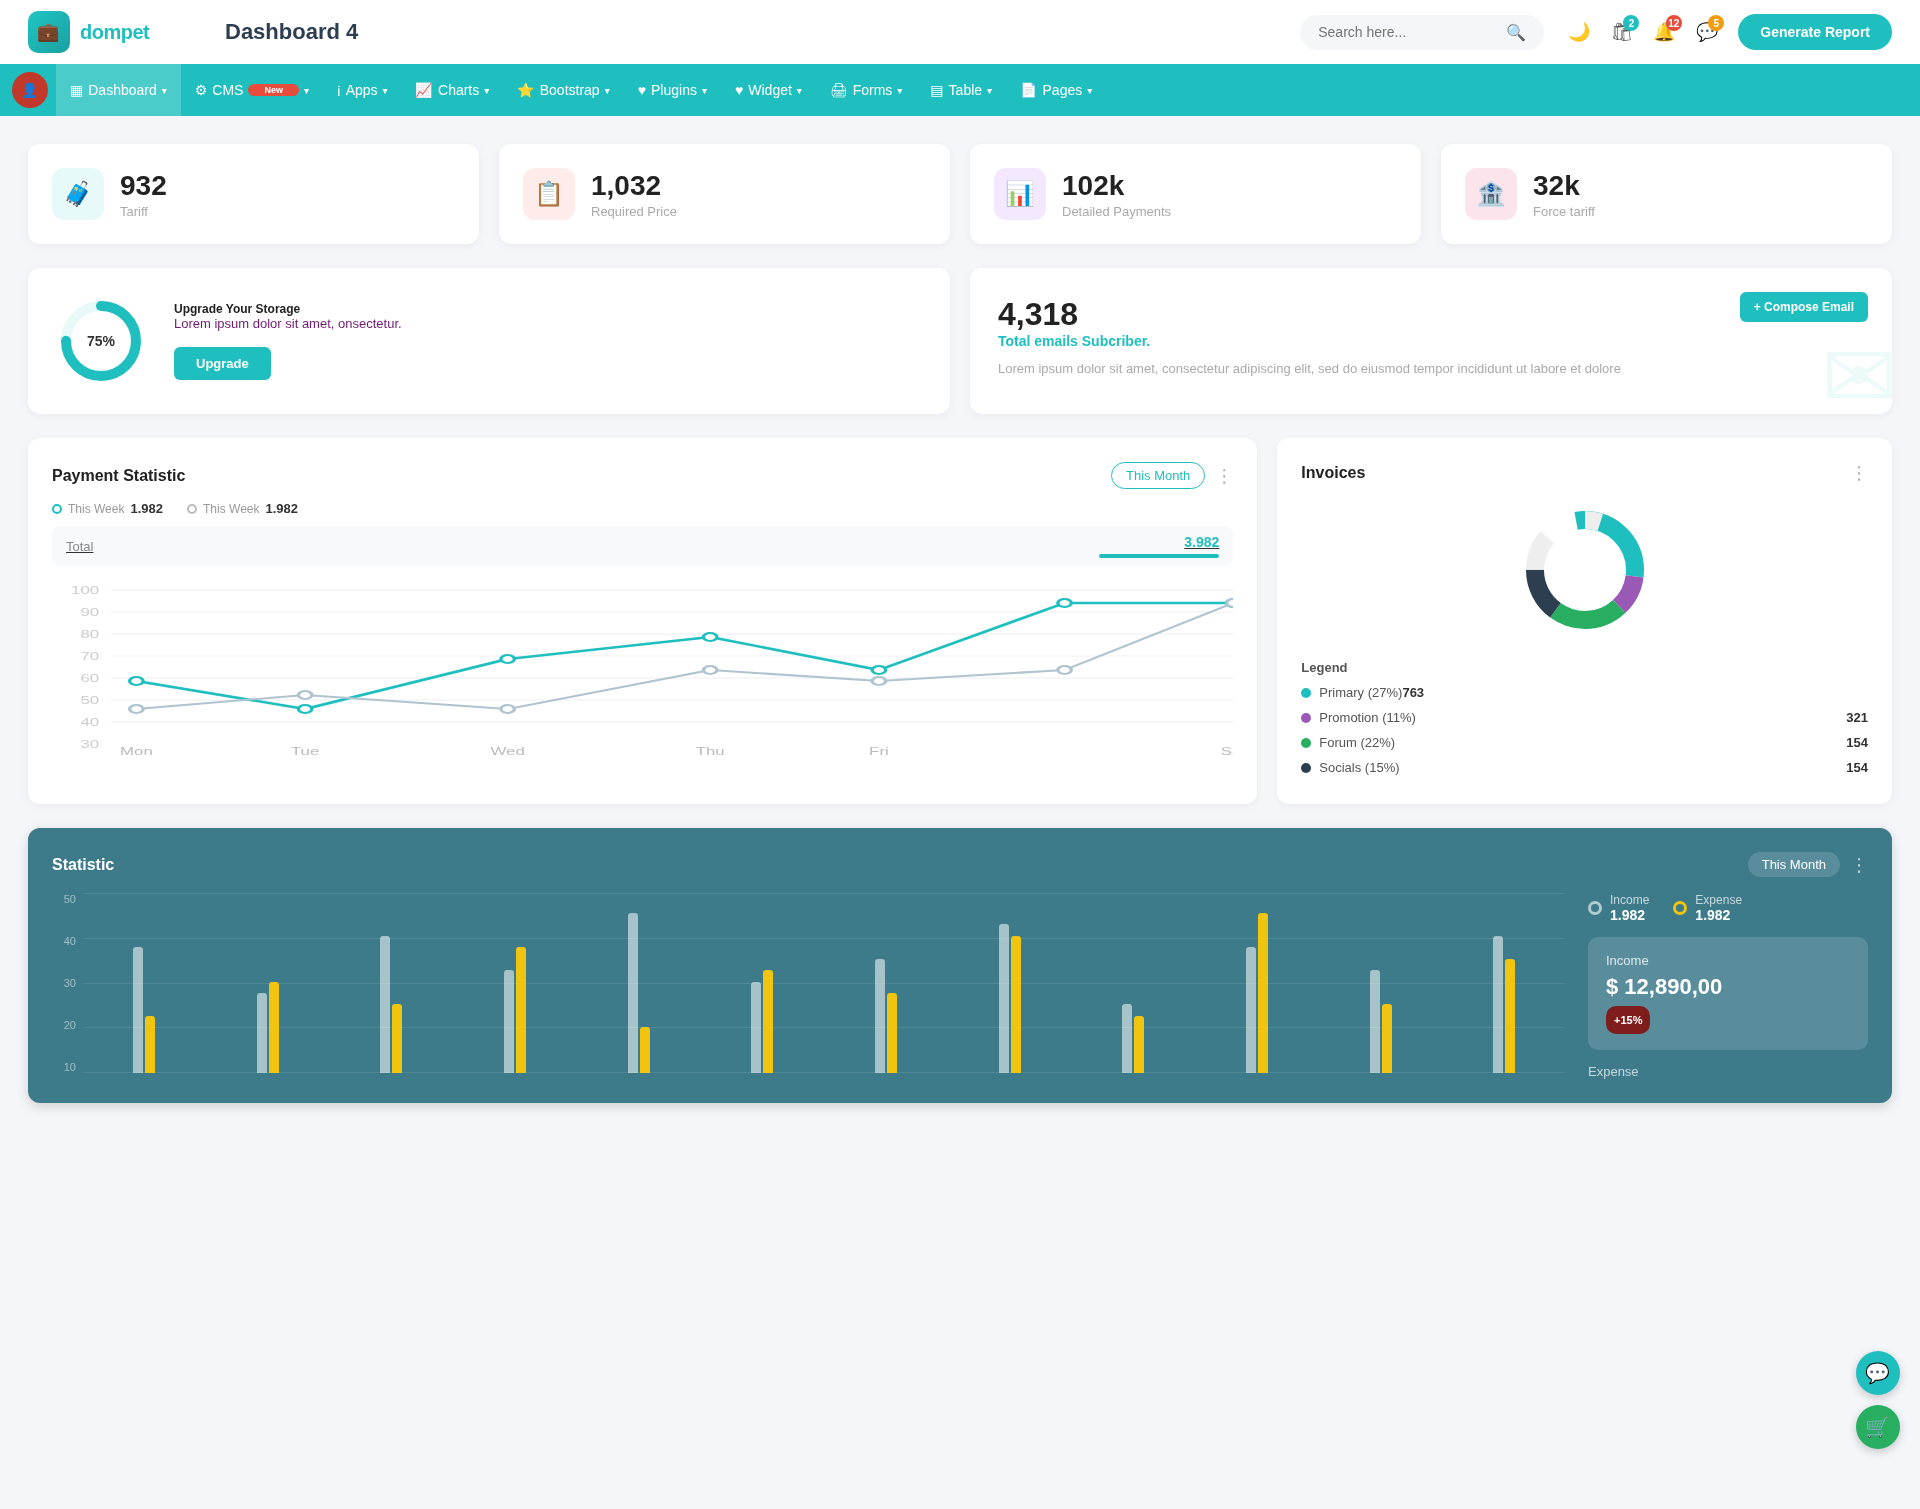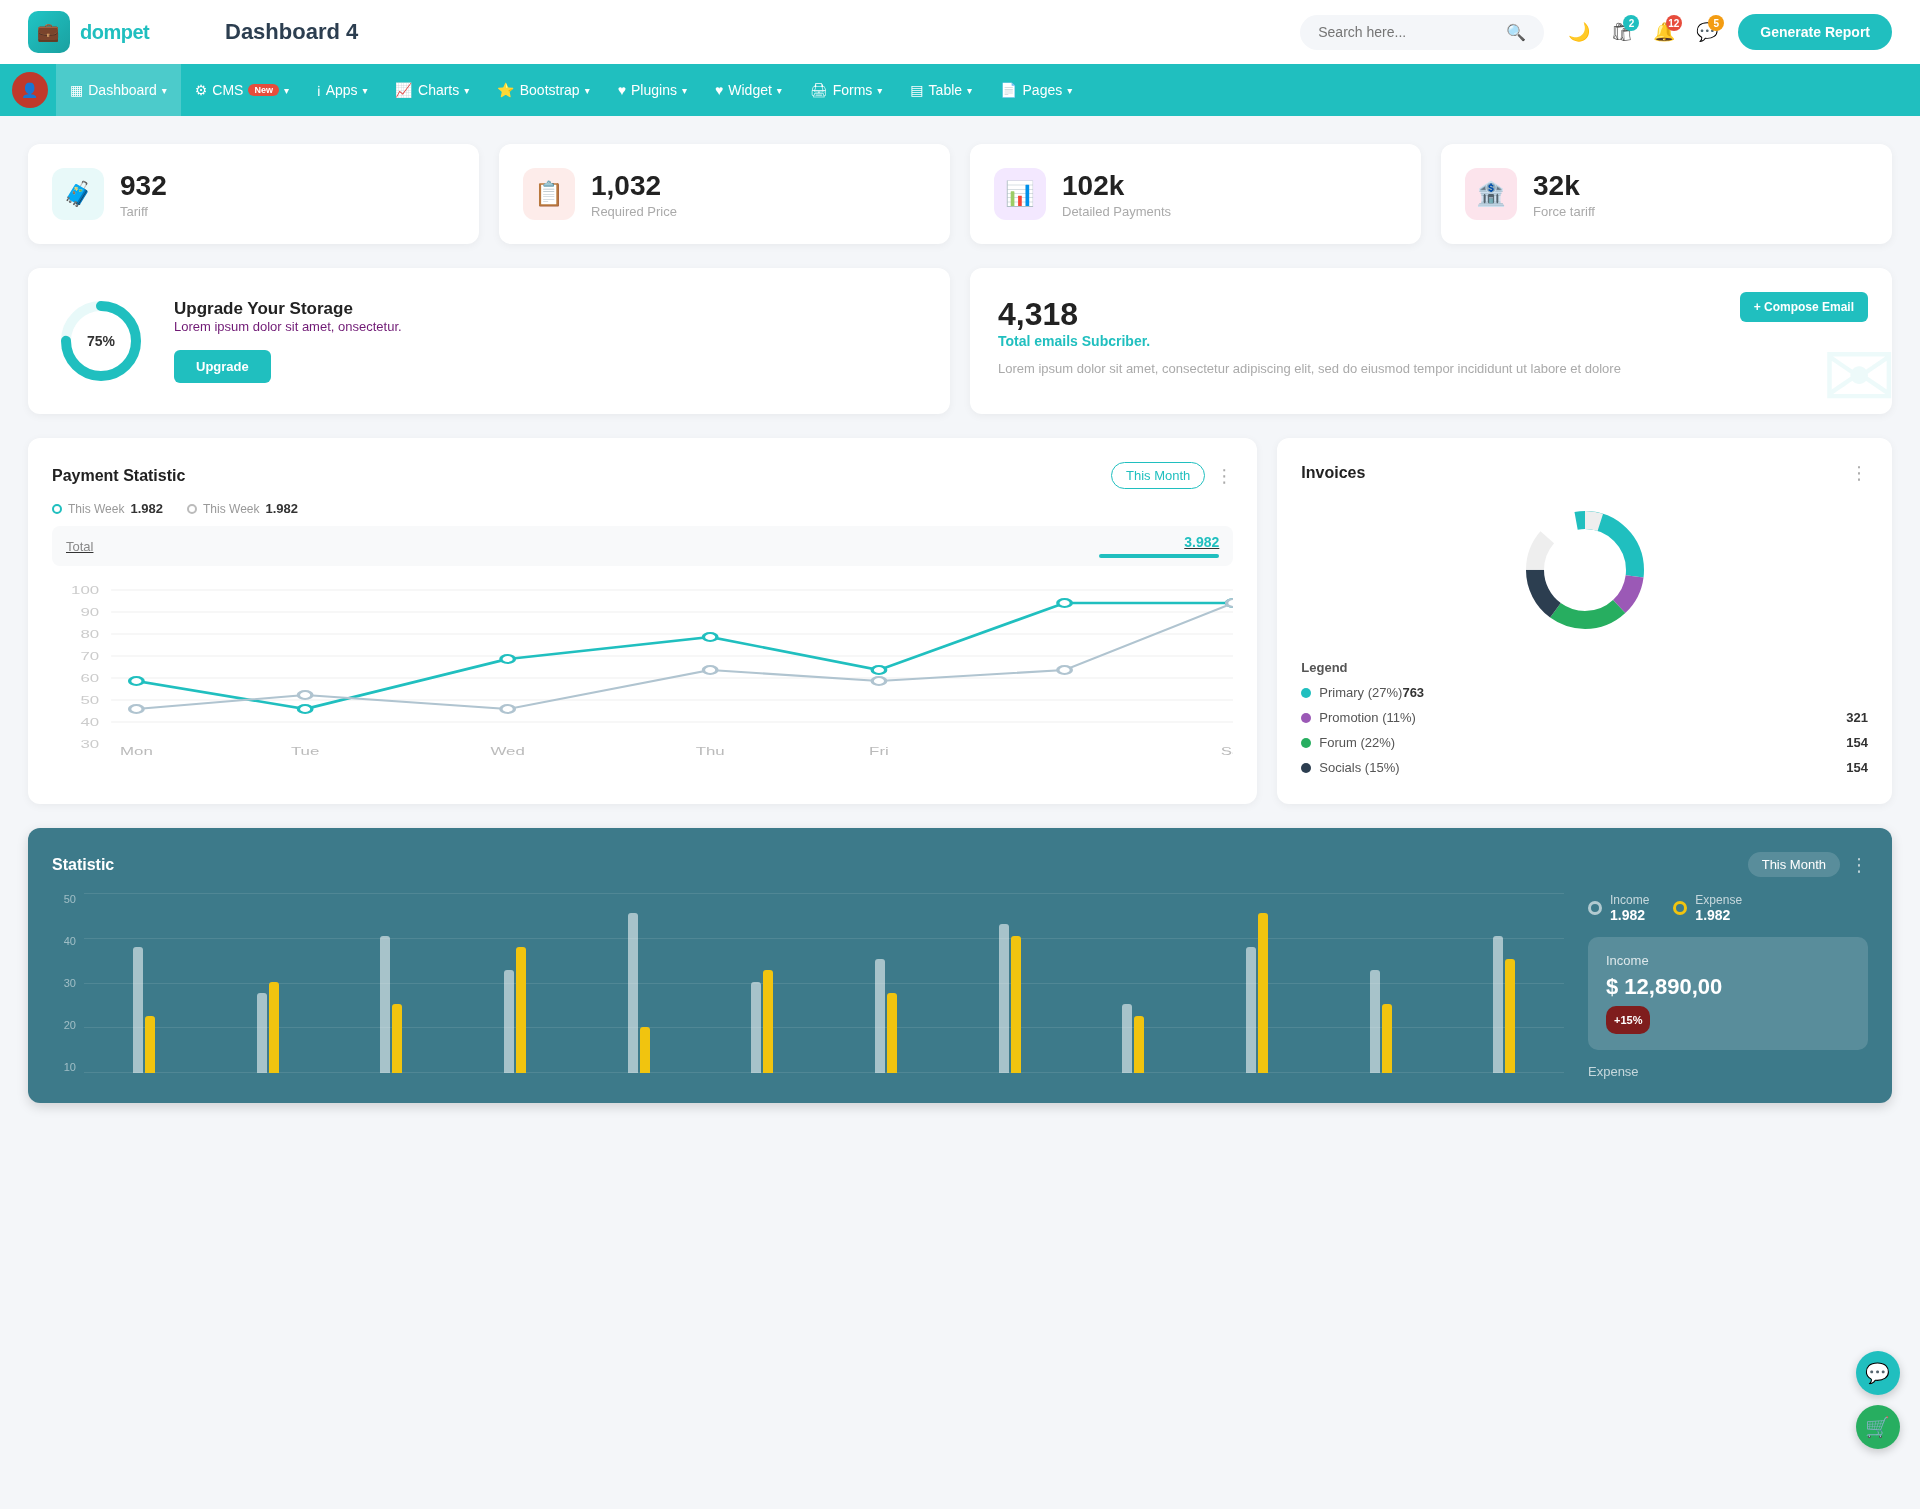--- a/index.html
+++ b/index.html
@@ -39,21 +39,21 @@
 <nav style="background:#20bfbf;display:flex;align-items:center;padding:0 12px;height:52px;overflow-x:auto;">
   <div style="width:36px;height:36px;border-radius:50%;background:#c0392b;margin-right:8px;display:flex;align-items:center;justify-content:center;color:#fff;font-size:14px;flex-shrink:0;">👤</div>
   <div style="display:flex;align-items:center;gap:5px;color:#fff;padding:0 14px;height:52px;cursor:pointer;font-size:14px;font-weight:500;white-space:nowrap;background:rgba(255,255,255,0.2);">
     <span>▦</span>
     <span>Dashboard</span>
     <span style="font-size:10px;">▾</span>
   </div>
   <div style="display:flex;align-items:center;gap:5px;color:#fff;padding:0 14px;height:52px;cursor:pointer;font-size:14px;font-weight:500;white-space:nowrap;">
     <span>⚙</span>
     <span>CMS</span>
-    <span style="background:#e74c3c;color:#fff;font-size:9px;font-weight:700;padding:1px 6px;border-radius:8px;">New</span>
+    <span style="background:#e74c3c;color:#fff;font-size:9px;font-weight:700;padding:1px 16px;border-radius:8px;">New</span>
     <span style="font-size:10px;">▾</span>
   </div>
   <div style="display:flex;align-items:center;gap:5px;color:#fff;padding:0 14px;height:52px;cursor:pointer;font-size:14px;font-weight:500;white-space:nowrap;">
     <span>ℹ</span>
     <span>Apps</span>
     <span style="font-size:10px;">▾</span>
   </div>
   <div style="display:flex;align-items:center;gap:5px;color:#fff;padding:0 14px;height:52px;cursor:pointer;font-size:14px;font-weight:500;white-space:nowrap;">
     <span>📈</span>
     <span>Charts</span>
@@ -128,21 +128,21 @@
 
     <div style="background:#fff;border-radius:12px;padding:28px;display:flex;align-items:center;gap:28px;box-shadow:0 2px 8px rgba(0,0,0,0.05);">
       <div style="position:relative;width:90px;height:90px;flex-shrink:0;">
         <svg width="90" height="90" viewBox="0 0 90 90">
           <circle cx="45" cy="45" r="35" fill="none" stroke="#e8f9f9" stroke-width="10"></circle>
           <circle cx="45" cy="45" r="35" fill="none" stroke="#20bfbf" stroke-width="10" stroke-dasharray="164.9 219.9" stroke-linecap="round" transform="rotate(-90 45 45)"></circle>
         </svg>
         <div style="position:absolute;top:50%;left:50%;transform:translate(-50%,-50%);font-size:14px;font-weight:700;color:#333;">75%</div>
       </div>
       <div>
-        <h3 style="font-size:17px;font-weight:700;color:#222;">Upgrade Your Storage</h3>
+        <h3 style="font-size:12px;font-weight:700;color:#222;">Upgrade Your Storage</h3>
         <p style="font-size:13px;color:#701a75;margin-bottom:16px;">Lorem ipsum dolor sit amet, onsectetur.</p>
         <button style="background:#20bfbf;color:#fff;border:none;border-radius:6px;padding:9px 22px;font-size:13px;font-weight:600;cursor:pointer;">Upgrade</button>
       </div>
     </div>
 
     <div style="background:#fff;border-radius:12px;padding:28px;position:relative;overflow:hidden;box-shadow:0 2px 8px rgba(0,0,0,0.05);">
       <button style="position:absolute;top:24px;right:24px;background:#20bfbf;color:#fff;border:none;border-radius:6px;padding:8px 14px;font-size:12px;font-weight:600;cursor:pointer;">+ Compose Email</button>
       <div style="font-size:32px;font-weight:700;color:#222;">4,318</div>
       <div style="font-size:14px;color:#20bfbf;font-weight:600;margin-bottom:10px;">Total emails Subcriber.</div>
       <p style="font-size:13px;color:#aaa;line-height:1.5;max-width:80%;">Lorem ipsum dolor sit amet, consectetur adipiscing elit, sed do eiusmod tempor incididunt ut labore et dolore</p>

